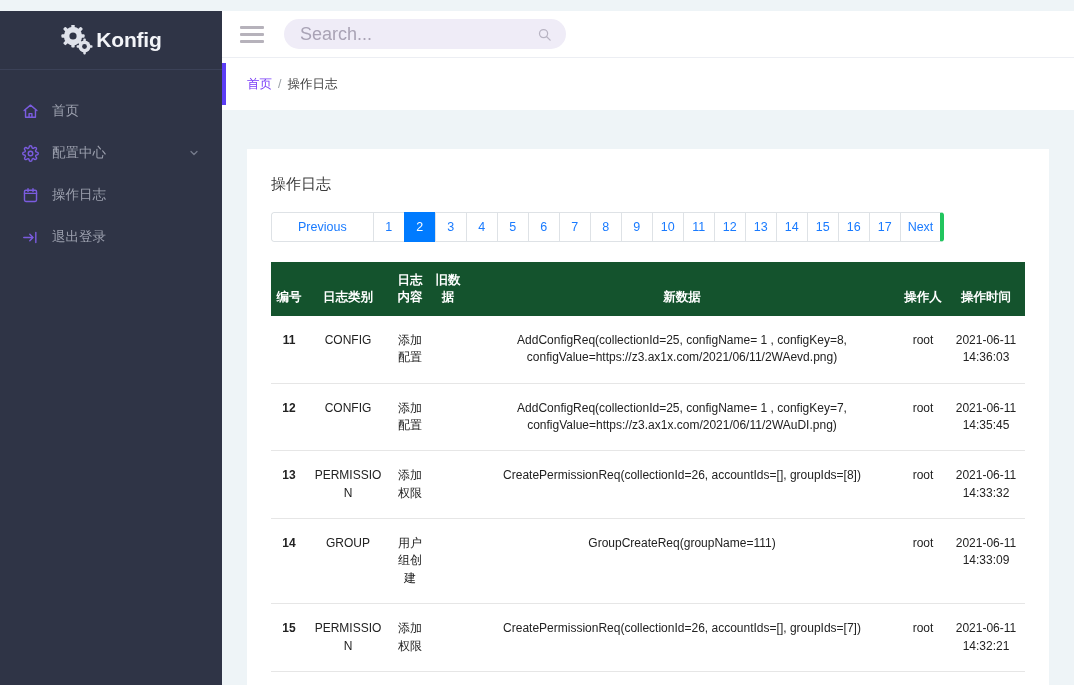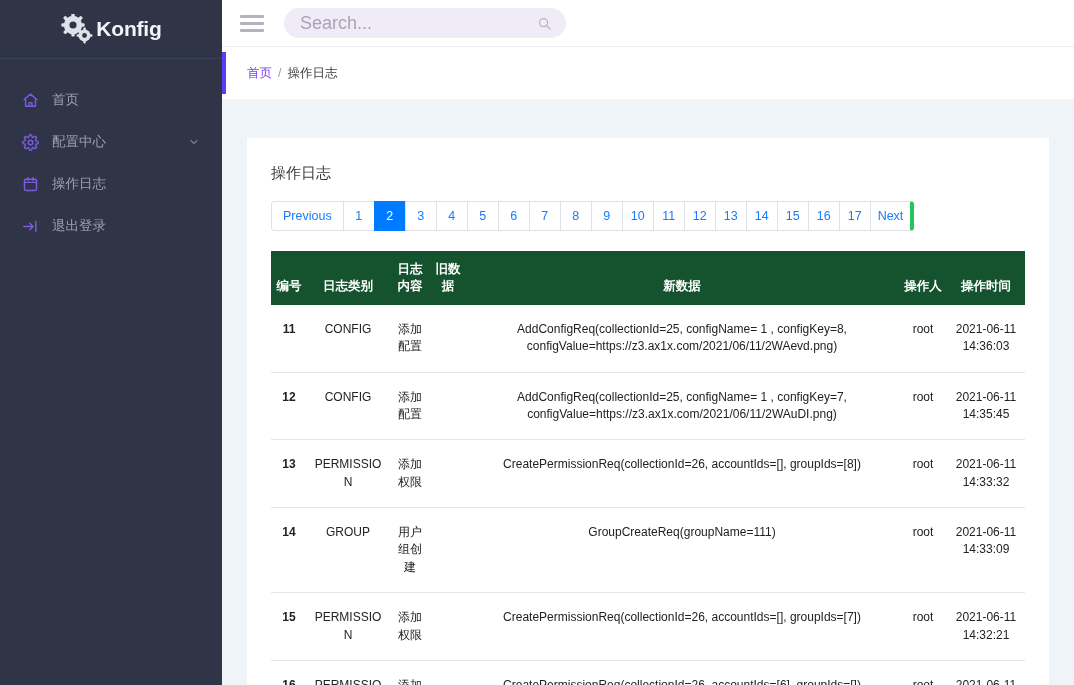--- a/index.html
+++ b/index.html
@@ -2,21 +2,21 @@
 <html><head>
 <meta charset="utf-8">
 <style>
   * { box-sizing: border-box; margin: 0; padding: 0; }
   html, body {
     width: 1074px; height: 685px;
     overflow: hidden;
     font-family: "Liberation Sans", "DejaVu Sans", sans-serif;
     background: #eef4f7;
   }
-  .app { display: flex; width: 1074px; height: 541px; }
+  .app { display: flex; width: 1074px; height: 541px; margin-top: 11px; }
 
   
   .sidebar {
     width: 222px; min-width: 222px; height: 685px;
     background: #2f3446;
     display: flex; flex-direction: column;
   }
   .logo-box {
     height: 59px; min-height: 59px;
     display: flex; align-items: center; justify-content: center;
@@ -102,21 +102,21 @@
   .pagination { display: inline-flex; border-radius: 3px; overflow: hidden; margin-bottom: 20px; }
   .pg {
     min-width: 31px; height: 30px;
     border: 1px solid #dee2e6;
     border-right: none;
     display: flex; align-items: center; justify-content: center;
     font-size: 12.5px; color: #1a7bff; background: #fff;
     cursor: pointer; padding: 0 7px;
   }
   .pg:last-child { border-right: 4px solid #22c55e; border-radius: 0 3px 3px 0; }
-  .pg:first-child { border-radius: 3px 0 0 3px; padding: 0 11px; }
+  .pg:first-child { border-radius: 3px 0 0 3px; padding: 0 26px; }
   .pg.active { background: #007bff; border-color: #007bff; color: #fff; }
 
   
   table { width: 100%; border-collapse: collapse; table-layout: fixed; }
   thead th {
     background: #14532d; color: #fff;
     font-size: 12.5px; font-weight: bold;
     padding: 10px 4px; vertical-align: bottom;
     text-align: center; line-height: 1.35;
   }

